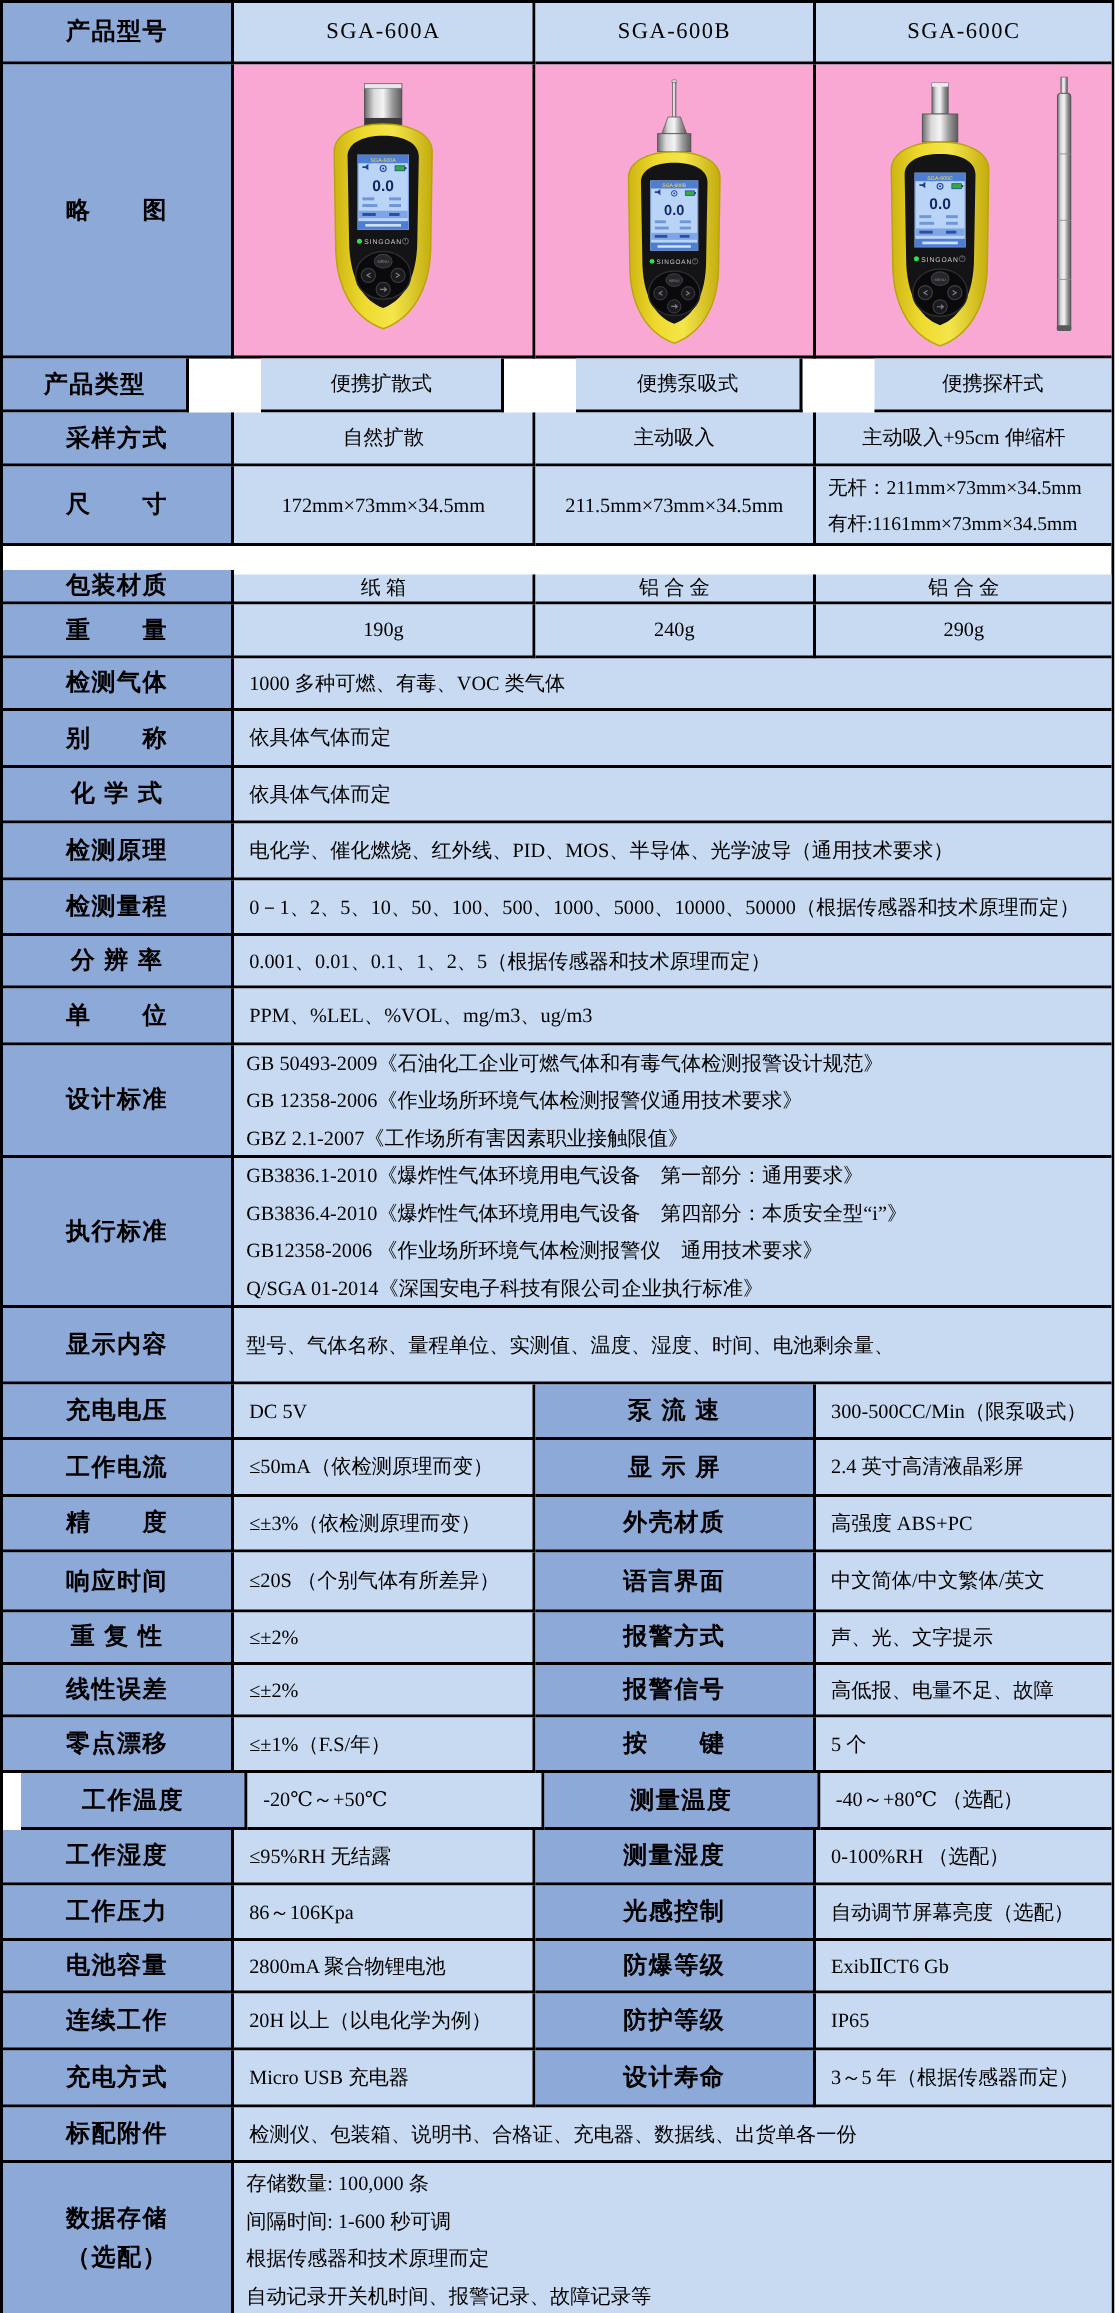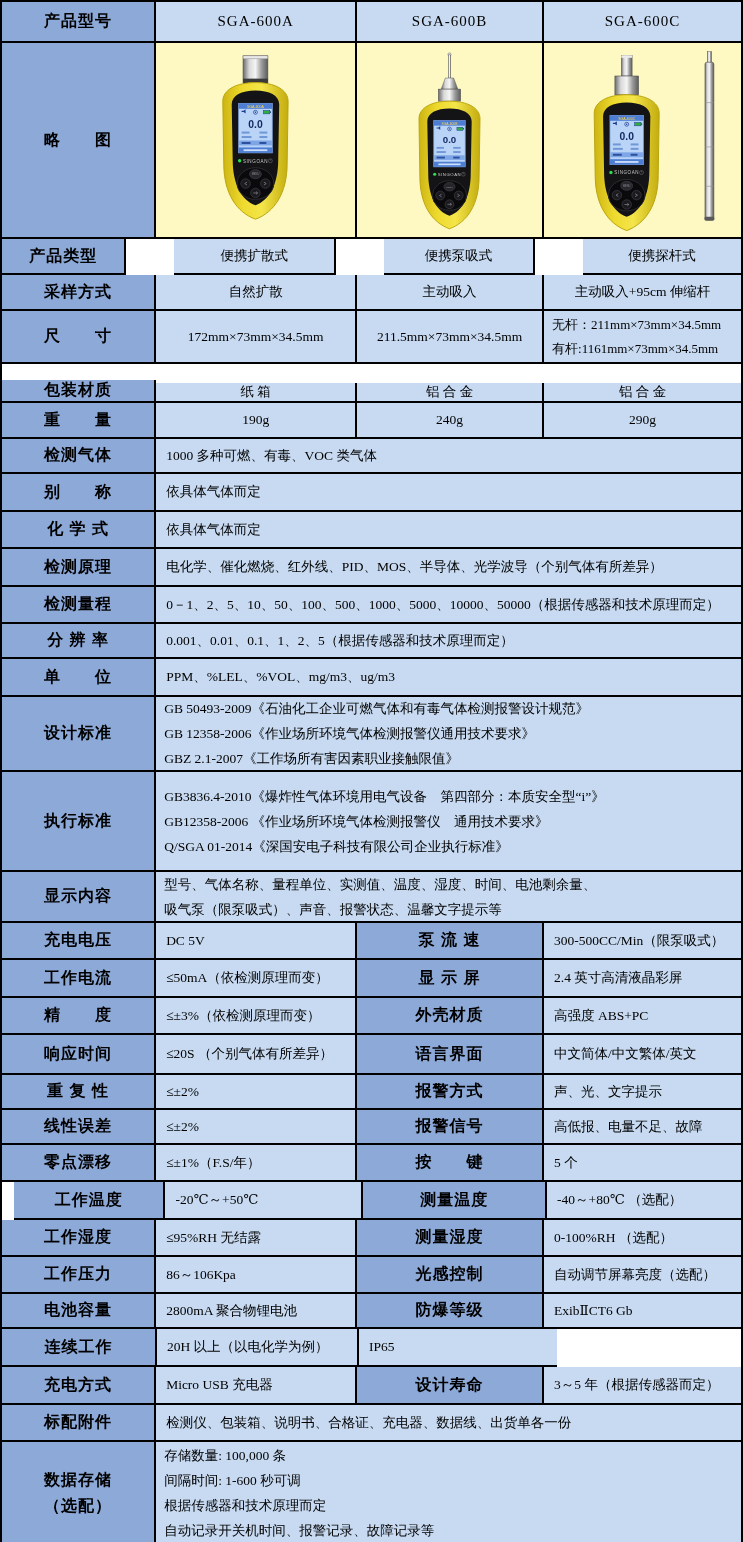--- a/index.html
+++ b/index.html
@@ -13,21 +13,21 @@
   .lbl{background:#8CA9D8;font-weight:bold;font-size:16px;letter-spacing:1px;
        font-family:"Liberation Sans","DejaVu Sans",sans-serif;text-align:center;}
   .val{background:#C7DAF1;font-size:13.5px;font-family:"Liberation Serif","DejaVu Serif",serif;}
   .val.left{justify-content:flex-start;padding:0 10px;}
   .val.col{flex-direction:column;align-items:flex-start;justify-content:center;padding:0 8px;}
   .val.col div{line-height:25px;white-space:nowrap;}
   .val.dim div{line-height:24px;font-size:13px;}
   .lbl.col2{flex-direction:column;}
   .lbl.col2 div{line-height:26px;}
   .model{font-size:15px;letter-spacing:1px;}
-  .sketch{background:#fef9c3;padding:0;}
+  .sketch{background:#f9a8d4;padding:0;}
   .sketch svg{display:block;width:100%;height:100%;}
 </style>
 </head>
 <body>
 
 <div id="app">
     <div class="row" style="height: 41px;">
       <div class="cell lbl" style="width: 155px;">产品型号</div>
       <div class="cell val model" style="width: 202px;">SGA-600A</div>
       <div class="cell val model" style="width: 188px;">SGA-600B</div>
@@ -256,21 +256,21 @@
     <div class="row" style="height: 38px;">
       <div class="cell lbl" style="width: 155px;">别　　称</div>
       <div class="cell val left last" style="width: 588px;">依具体气体而定</div>
     </div>
     <div class="row" style="height: 37px;">
       <div class="cell lbl" style="width: 155px;">化 学 式</div>
       <div class="cell val left last" style="width: 588px;">依具体气体而定</div>
     </div>
     <div class="row" style="height: 38px;">
       <div class="cell lbl" style="width: 155px;">检测原理</div>
-      <div class="cell val left last" style="width: 588px;">电化学、催化燃烧、红外线、PID、MOS、半导体、光学波导（个别气体有所差异）</div>
+      <div class="cell val left last" style="width: 588px;">电化学、催化燃烧、红外线、PID、MOS、半导体、光学波导（通用技术要求）</div>
     </div>
     <div class="row" style="height: 37px;">
       <div class="cell lbl" style="width: 155px;">检测量程</div>
       <div class="cell val left last" style="width: 588px;">0－1、2、5、10、50、100、500、1000、5000、10000、50000（根据传感器和技术原理而定）</div>
     </div>
     <div class="row" style="height: 35px;">
       <div class="cell lbl" style="width: 155px;">分 辨 率</div>
       <div class="cell val left last" style="width: 588px;">0.001、0.01、0.1、1、2、5（根据传感器和技术原理而定）</div>
     </div>
     <div class="row" style="height: 38px;">
@@ -281,30 +281,30 @@
       <div class="cell lbl" style="width: 155px;">设计标准</div>
       <div class="cell val left last col" style="width: 588px;">
         <div>GB 50493-2009《石油化工企业可燃气体和有毒气体检测报警设计规范》</div>
         <div>GB 12358-2006《作业场所环境气体检测报警仪通用技术要求》</div>
         <div>GBZ 2.1-2007《工作场所有害因素职业接触限值》</div>
       </div>
     </div>
     <div class="row" style="height: 100px;">
       <div class="cell lbl" style="width: 155px;">执行标准</div>
       <div class="cell val left last col" style="width: 588px;">
+        <div>GB3836.1-2010《爆炸性气体环境用电气设备　第一部分：通用要求》</div>
         <div>GB3836.4-2010《爆炸性气体环境用电气设备　第四部分：本质安全型“i”》</div>
         <div>GB12358-2006 《作业场所环境气体检测报警仪　通用技术要求》</div>
         <div>Q/SGA 01-2014《深国安电子科技有限公司企业执行标准》</div>
       </div>
     </div>
     <div class="row" style="height: 51px;">
       <div class="cell lbl" style="width: 155px;">显示内容</div>
       <div class="cell val left last col" style="width: 588px;">
         <div>型号、气体名称、量程单位、实测值、温度、湿度、时间、电池剩余量、</div>
-        <div>吸气泵（限泵吸式）、声音、报警状态、温馨文字提示等</div>
       </div>
     </div>
     <div class="row" style="height: 37px;">
       <div class="cell lbl" style="width: 155px;">充电电压</div>
       <div class="cell val left" style="width: 202px;">DC 5V</div>
       <div class="cell lbl" style="width: 188px;">泵 流 速</div>
       <div class="cell val left last" style="width: 198px;">300-500CC/Min（限泵吸式）</div>
     </div>
     <div class="row" style="height: 38px;">
       <div class="cell lbl" style="width: 155px;">工作电流</div>
@@ -362,20 +362,21 @@
     </div>
     <div class="row" style="height: 35px;">
       <div class="cell lbl" style="width: 155px;">电池容量</div>
       <div class="cell val left" style="width: 202px; text-align: center;">2800mA 聚合物锂电池</div>
       <div class="cell lbl" style="width: 188px;">防爆等级</div>
       <div class="cell val left last" style="width: 198px;">ExibⅡCT6 Gb</div>
     </div>
     <div class="row" style="height: 38px;">
       <div class="cell lbl" style="width: 155px;">连续工作</div>
       <div class="cell val left" style="width: 202px;">20H 以上（以电化学为例）</div>
+      <div class="cell lbl" style="width: 188px;">防护等级</div>
       <div class="cell val left last" style="width: 198px;">IP65</div>
     </div>
     <div class="row" style="height: 38px;">
       <div class="cell lbl" style="width: 155px;">充电方式</div>
       <div class="cell val left" style="width: 202px;">Micro USB 充电器</div>
       <div class="cell lbl" style="width: 188px;">设计寿命</div>
       <div class="cell val left last" style="width: 198px;">3～5 年（根据传感器而定）</div>
     </div>
     <div class="row" style="height: 37px;">
       <div class="cell lbl" style="width: 155px;">标配附件</div>

